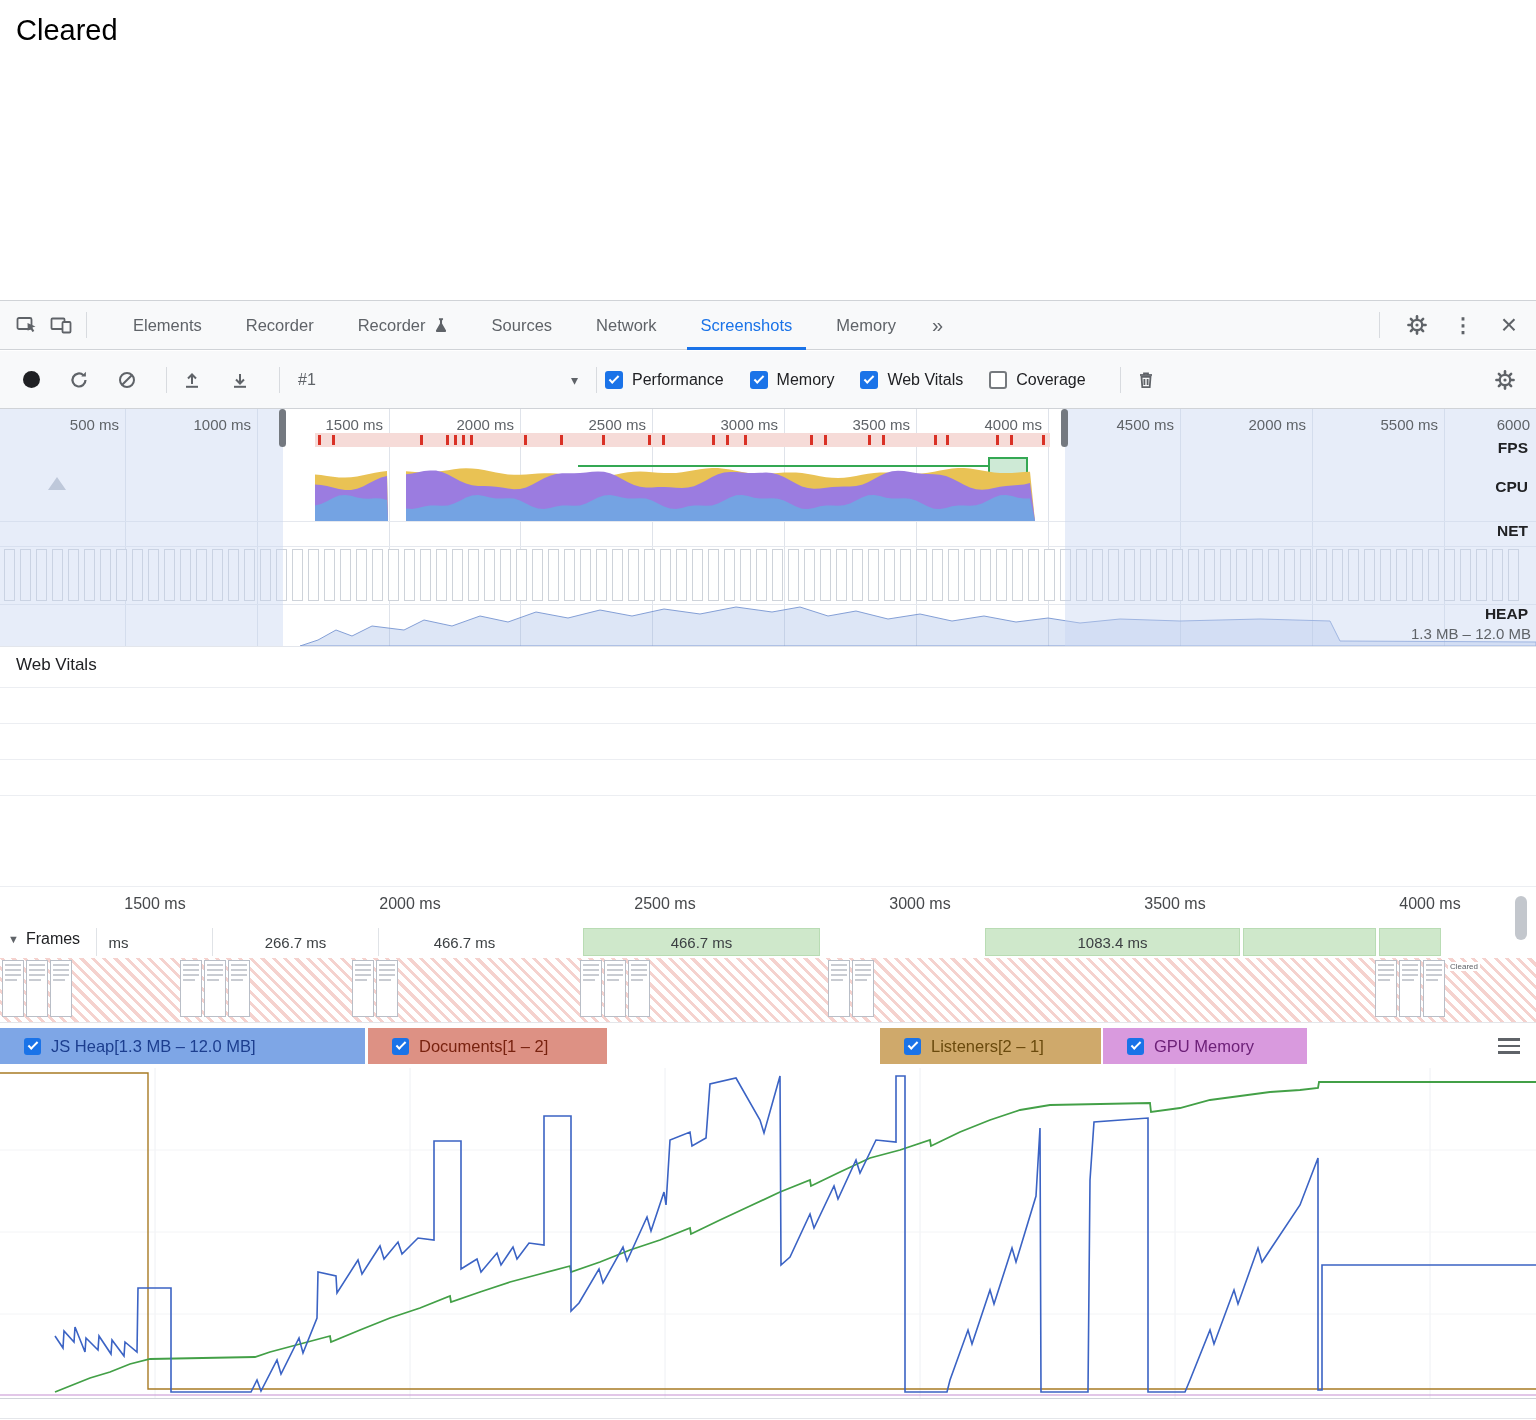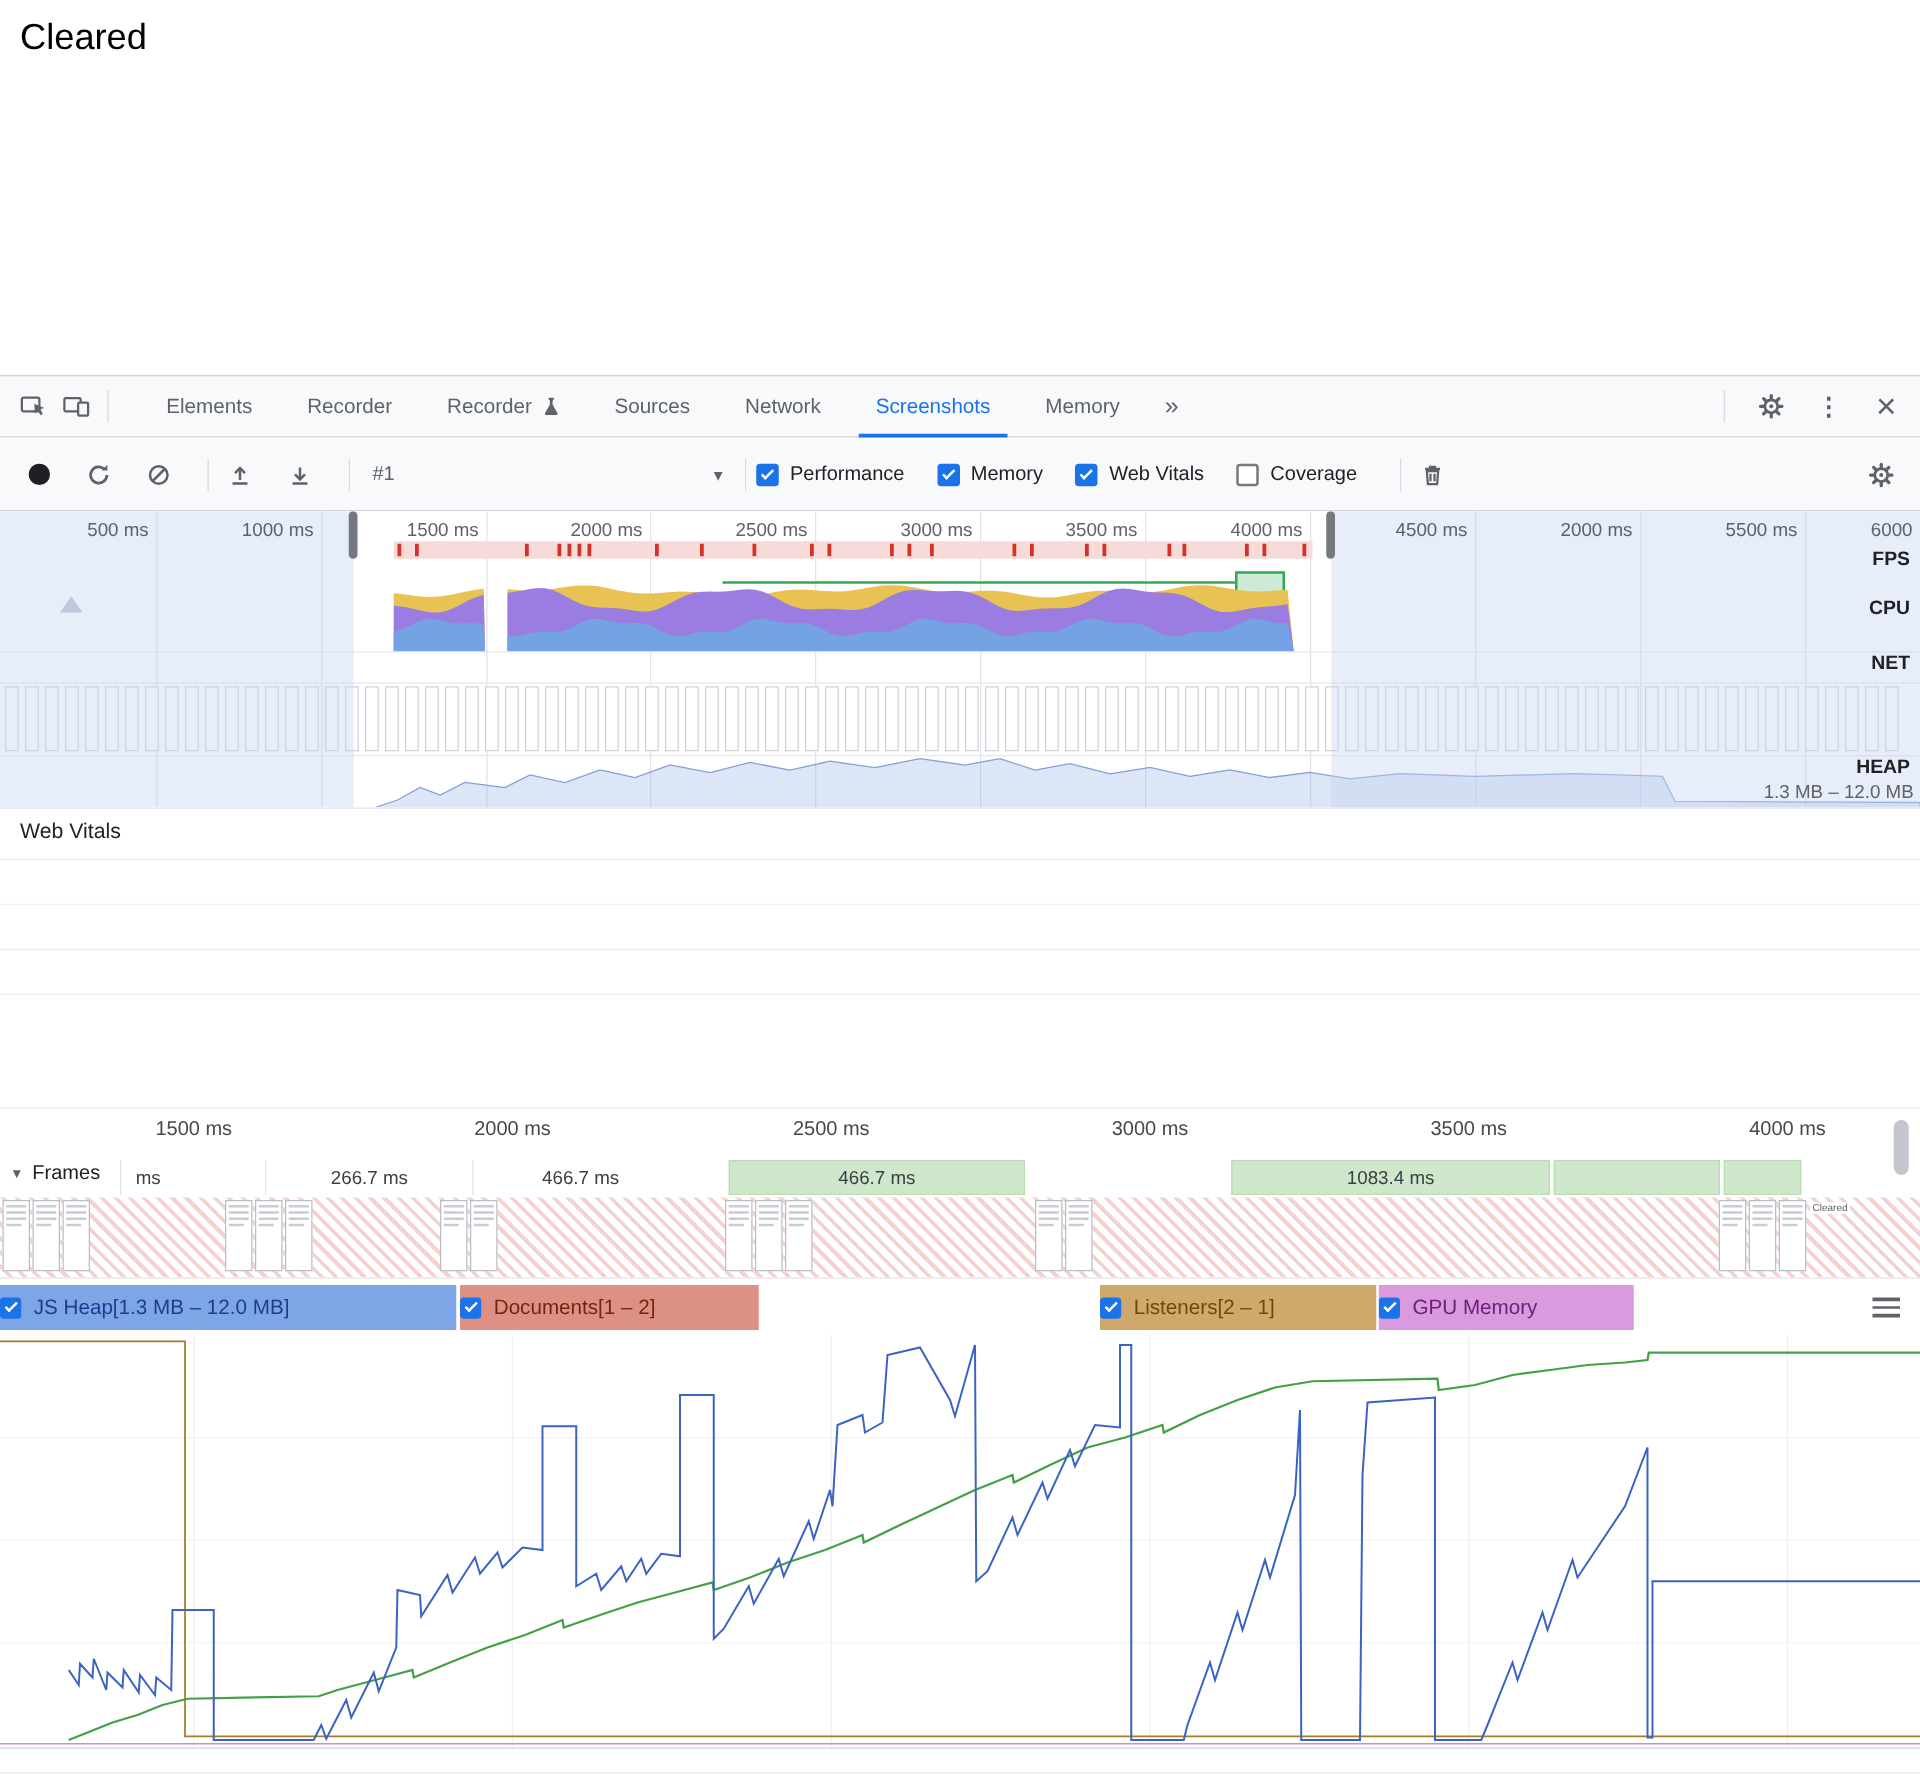--- a/index.html
+++ b/index.html
@@ -69,21 +69,21 @@
             font-size:15px; color:#3c4043; border-left:1px solid #e0e3e7; white-space:nowrap; overflow:hidden; }
   .fr-green { background:#cfe8cb; border:1px solid #b9dcb4; }
 
   .shotstrip { position:absolute; left:0; top:958px; width:1536px; height:64px;
                background:repeating-linear-gradient(45deg,#ffffff 0 5px,#f5d2ce 5px 8px); }
   .thumb { position:absolute; top:2px; width:22px; height:57px; background:#fff; border:1px solid #b9bec7; }
   .thumb i { display:block; height:2px; background:#c9ccd2; margin:3px 2px 0 2px; }
   .shot-cleared { position:absolute; left:1448px; top:4px; font-size:8px; color:#5f6368; background:#fff; padding:0 2px; }
 
   .counters { position:absolute; left:0; top:1022px; width:1536px; height:46px; background:#fff; border-top:1px solid #e4e6ea; }
-  .chip { position:absolute; top:5px; height:36px; display:flex; align-items:center; gap:10px; padding:0 0; font-size:16.5px; white-space:nowrap; overflow:hidden; }
+  .chip { position:absolute; top:5px; height:36px; display:flex; align-items:center; gap:10px; padding:0 24px; font-size:16.5px; white-space:nowrap; overflow:hidden; }
   .chip .cbbox { width:17px; height:17px; }
   .burger { position:absolute; right:16px; top:15px; width:22px; display:flex; flex-direction:column; gap:4px; }
   .burger i { height:2.5px; background:#5f6368; display:block; }
 
   .memchart { position:absolute; left:0; top:1068px; width:1536px; height:330px; background:#fff; }
   .bottombar { position:absolute; left:0; top:1398px; width:1536px; height:21px; border-top:1px solid #cfd3d9; border-bottom:1px solid #e4e6ea; background:#fff; }
   .scrollpill { position:absolute; left:1515px; top:896px; width:12px; height:44px; border-radius:6px; background:#c3c7cd; }
   .ic { display:block; }
 </style>
 </head>

